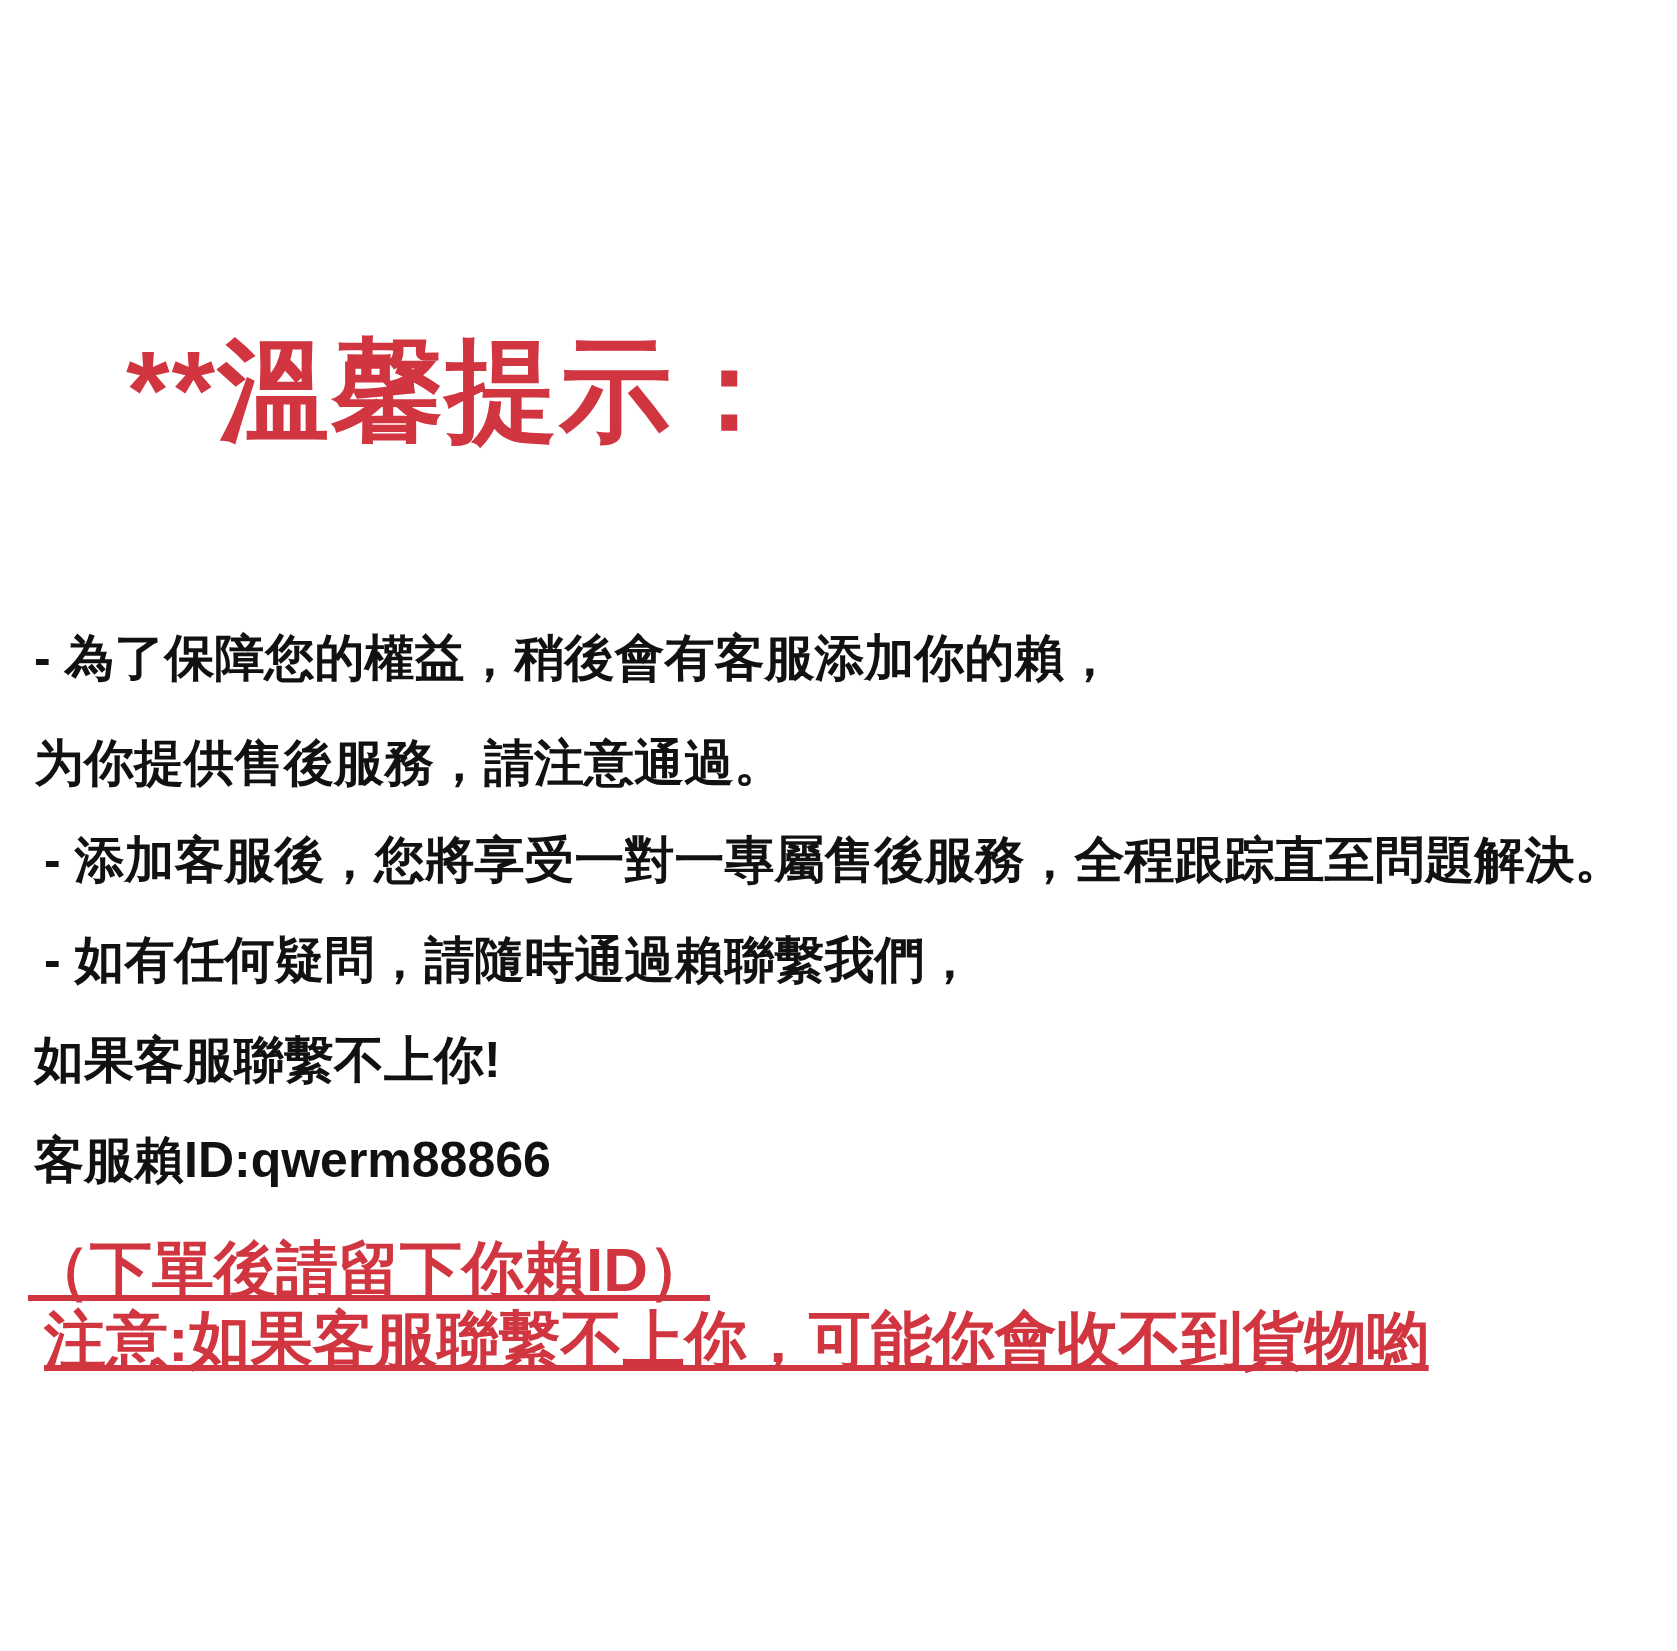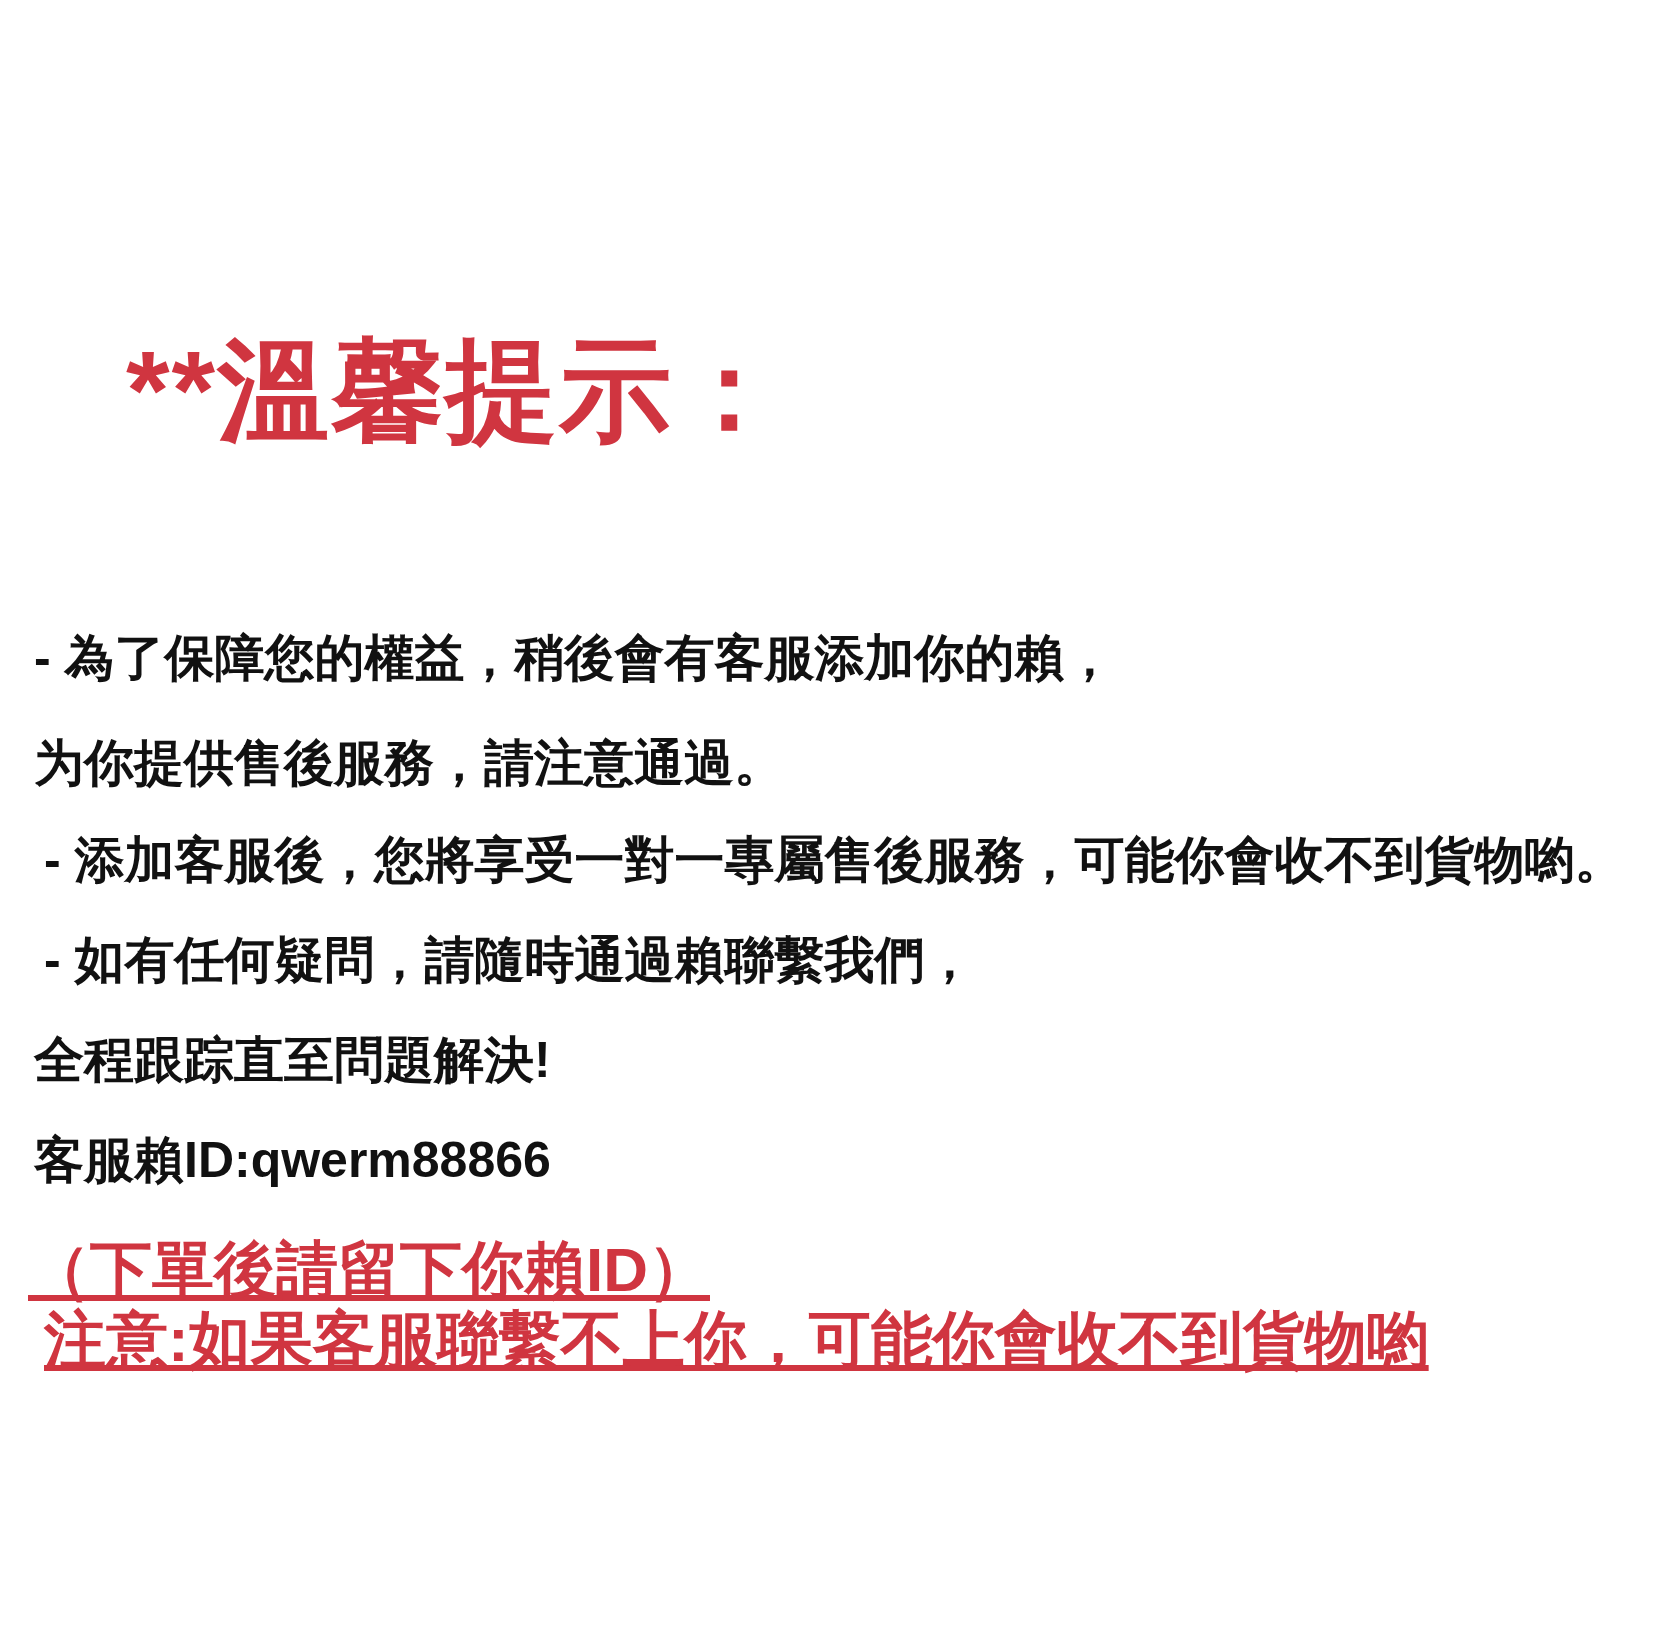--- a/index.html
+++ b/index.html
@@ -58,25 +58,25 @@
 <body>
 
 <div class="page">
 
   <h1 class="notice-title">**溫馨提示：</h1>
 
   <p class="body-line l2">为你提供售後服務，請注意通過。</p>
 
   <p class="body-line l1">- 為了保障您的權益，稍後會有客服添加你的賴，</p>
 
-  <p class="body-line l3">- 添加客服後，您將享受一對一專屬售後服務，可能你會收不到貨物喲。</p>
+  <p class="body-line l3">- 添加客服後，您將享受一對一專屬售後服務，全程跟踪直至問題解決。</p>
 
   <p class="body-line l4">- 如有任何疑問，請隨時通過賴聯繫我們，</p>
 
-  <p class="body-line l5">全程跟踪直至問題解決!</p>
+  <p class="body-line l5">如果客服聯繫不上你!</p>
 
   <p class="body-line l6">客服賴ID:qwerm88866</p>
 
   <p class="footer-line f1">（下單後請留下你賴ID）</p>
 
   <p class="footer-line f2">注意:如果客服聯繫不上你，可能你會收不到貨物喲</p>
 
 </div>
 
 </body></html>

